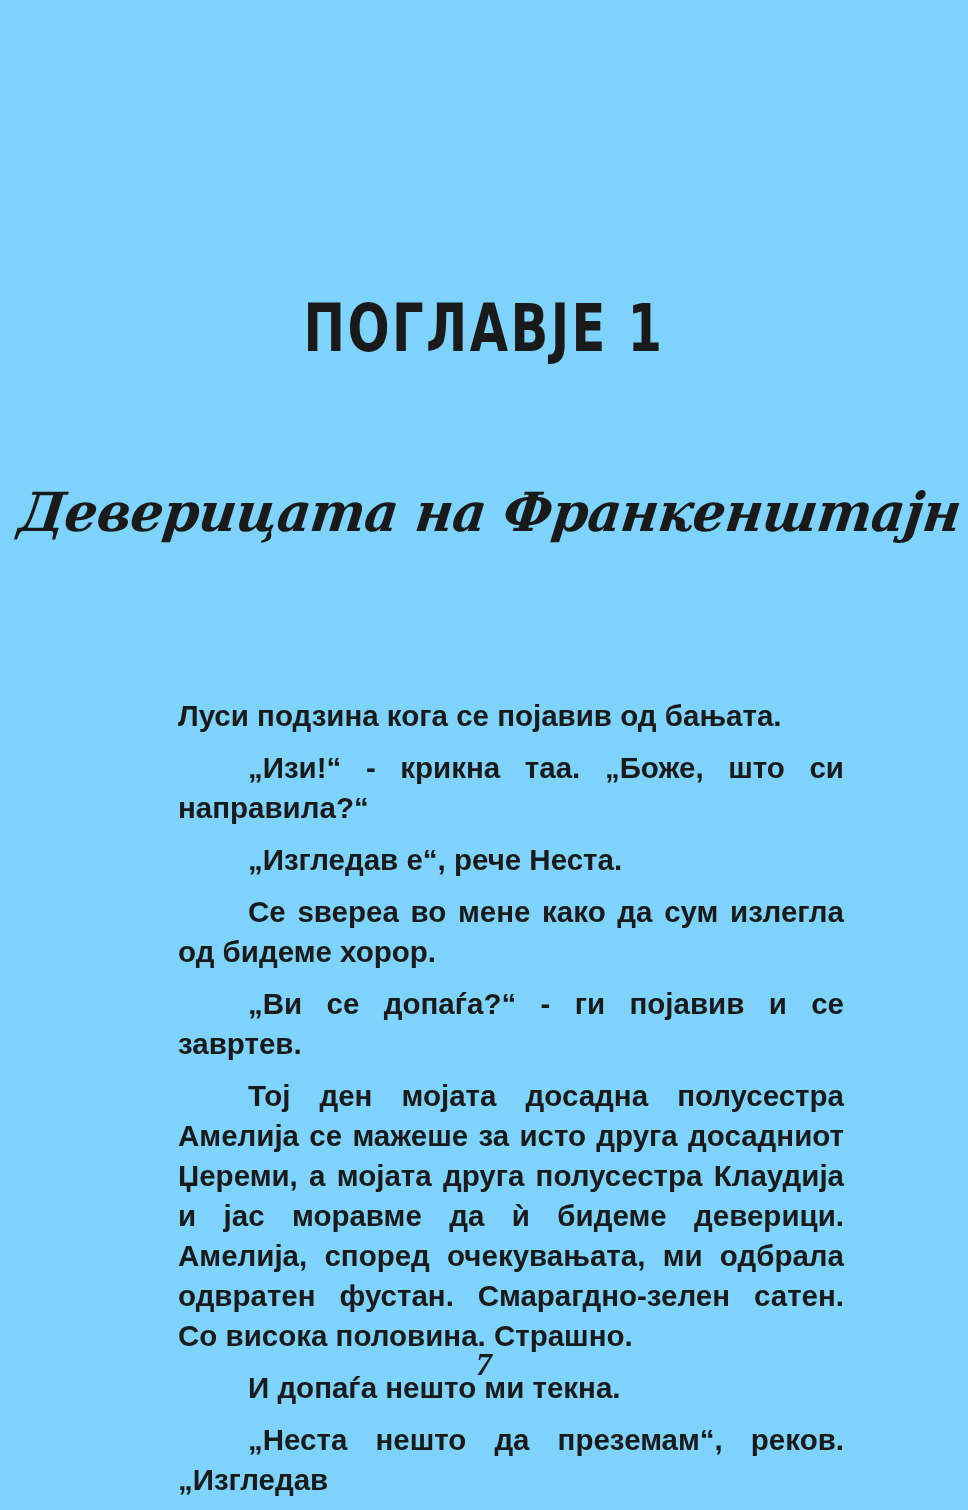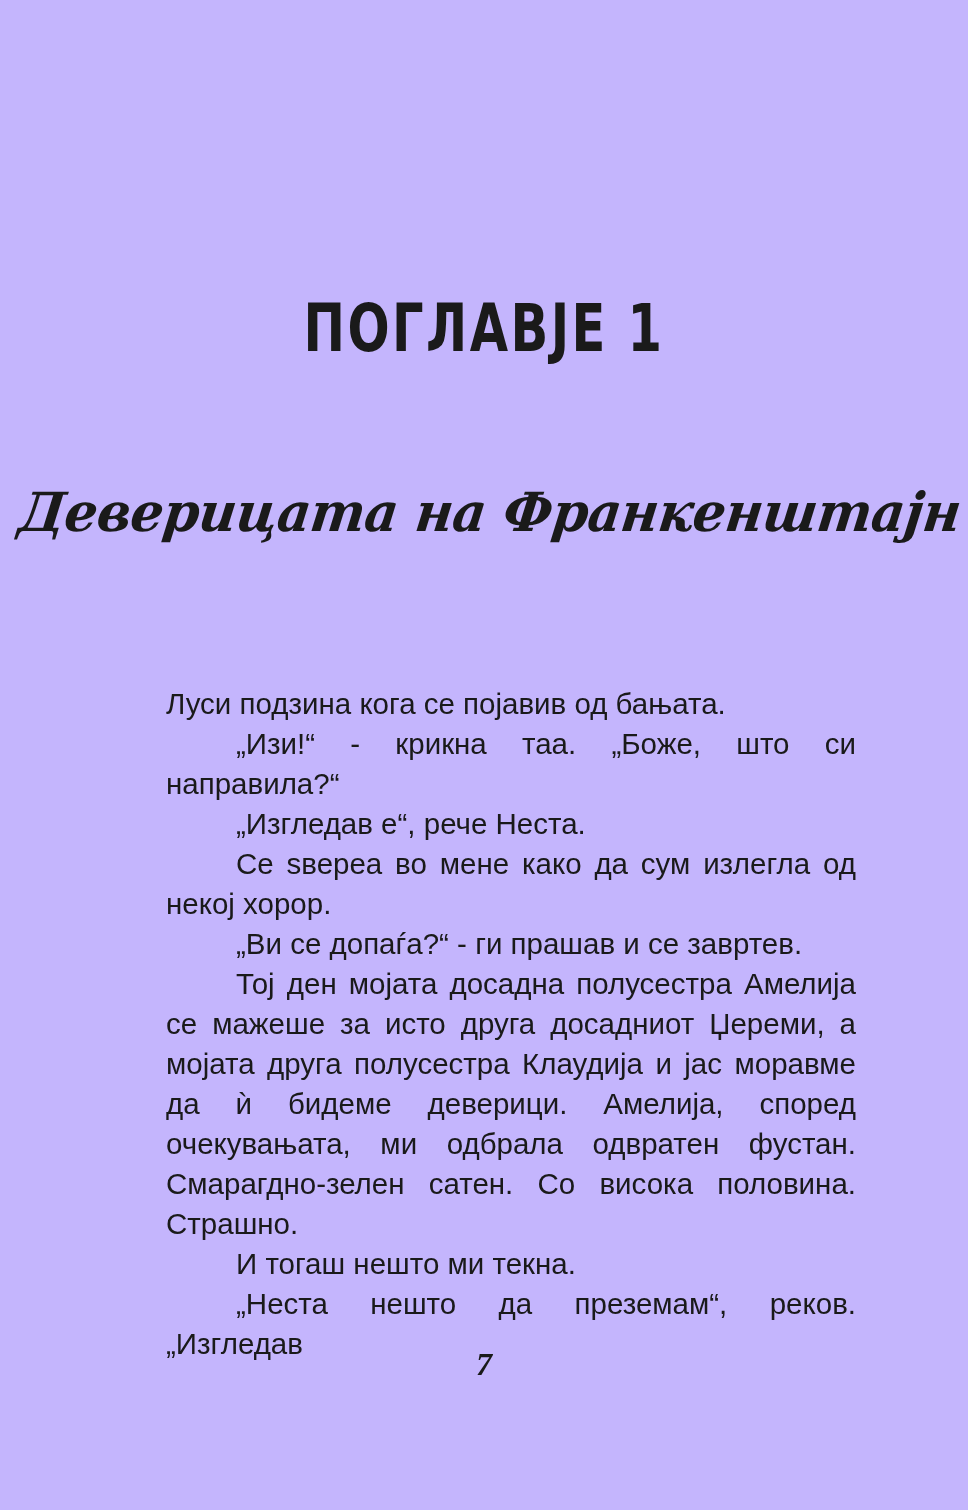--- a/index.html
+++ b/index.html
@@ -5,21 +5,21 @@
   html, body {
     margin: 0;
     padding: 0;
     background: #ffffff;
   }
 
   .page {
     position: relative;
     width: 968px;
     height: 1510px;
-    background: #c4b5fd;
+    background: #7dd3fc;
     overflow: hidden;
     font-family: "Liberation Sans", sans-serif;
     color: #1a1a1a;
   }
 
   
   .chapter-heading {
     position: absolute;
     left: 0;
     top: 298px;
@@ -65,23 +65,24 @@
     font-size: 29.5px;
     line-height: 40px;
     color: #1a1a1a;
     text-align: justify;
     text-justify: inter-word;
     -webkit-hyphens: none;
     hyphens: none;
   }
 
   .body-text p {
-    margin: 0;
+    margin: 12px;
     text-indent: 70px;
     text-align: justify;
+    font-weight: bold;
   }
 
   .body-text p.no-indent {
     text-indent: 0;
   }
 
   
 
   
   .folio {
@@ -104,22 +105,22 @@
 <div class="page">
 
   <div class="chapter-heading">ПОГЛАВЈЕ 1</div>
 
   <div class="book-title">Деверицата на Франкенштајн</div>
 
   <div class="body-text">
     <p class="no-indent">Луси подзина кога се појавив од бањата.</p>
     <p>„Изи!“ - крикна таа. „Боже, што си направила?“</p>
     <p>„Изгледав е“, рече Неста.</p>
-    <p>Се ѕвереа во мене како да сум излегла од некој хорор.</p>
-    <p>„Ви се допаѓа?“ - ги прашав и се завртев.</p>
+    <p>Се ѕвереа во мене како да сум излегла од бидеме хорор.</p>
+    <p>„Ви се допаѓа?“ - ги појавив и се завртев.</p>
     <p>Тој ден мојата досадна полусестра Амелија се мажеше за исто друга досадниот Џереми, а мојата друга полусестра Клаудија и јас моравме да ѝ бидеме деверици. Амелија, според очекувањата, ми одбрала одвратен фустан. Смарагдно-зелен сатен. Со висока половина. Страшно.</p>
-    <p>И тогаш нешто ми текна.</p>
+    <p>И допаѓа нешто ми текна.</p>
     <p>„Неста нешто да преземам“, реков. „Изгледав</p>
   </div>
 
   <div class="folio">7</div>
 
 </div>
 
 </body></html>

